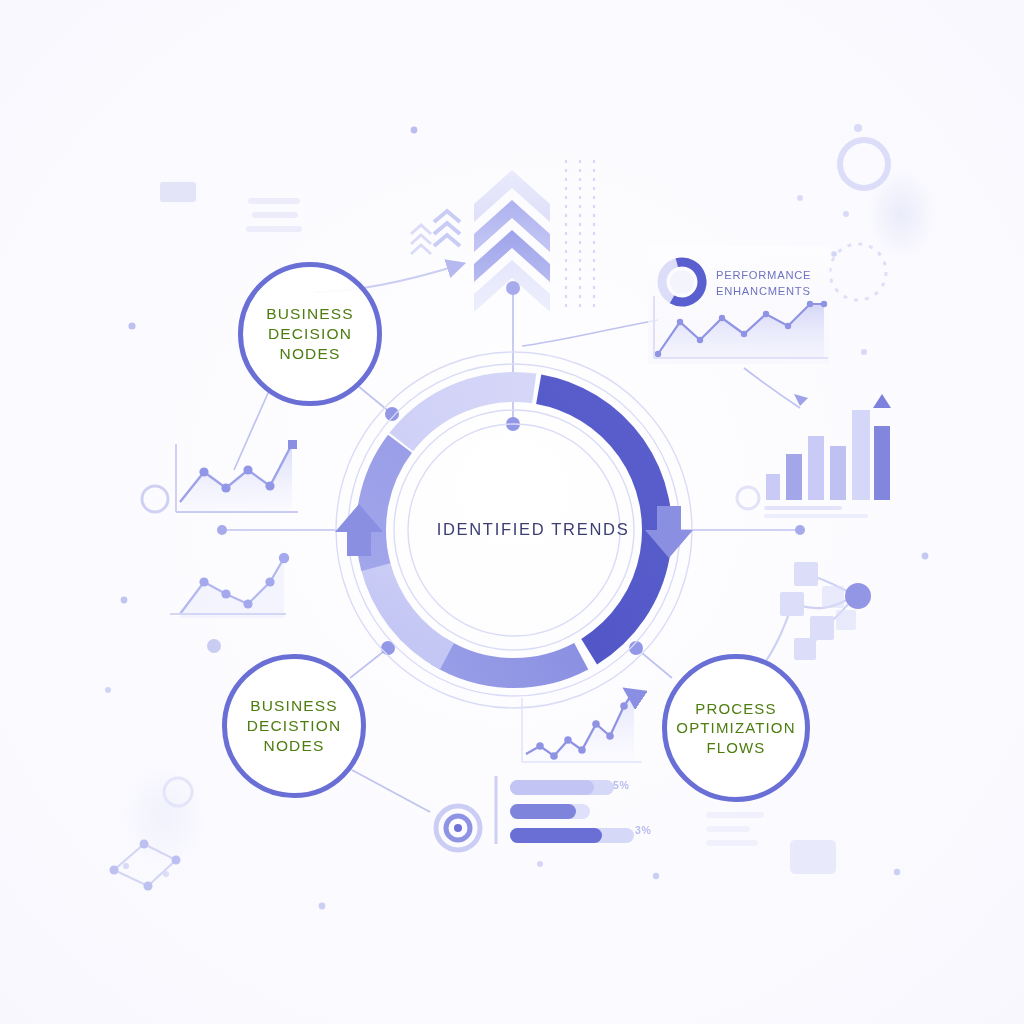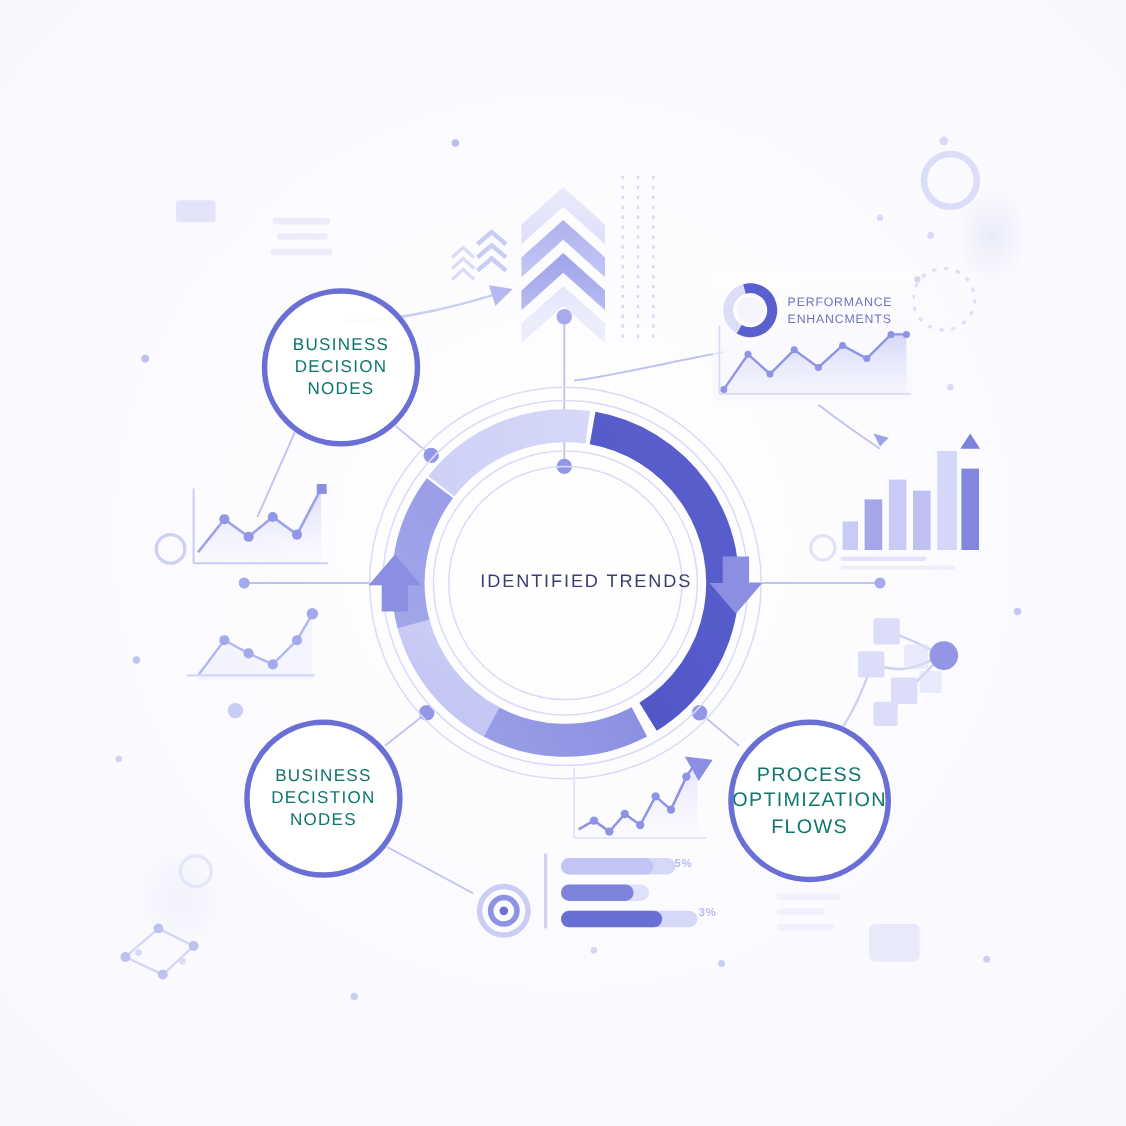--- a/index.html
+++ b/index.html
@@ -16,21 +16,21 @@
 
   
   .nodeCircle{
     position:absolute;border-radius:50%;
     background:rgba(255,255,255,0.92);
     display:flex;align-items:center;justify-content:center;
     text-align:center;
     box-shadow:0 0 0 0 rgba(0,0,0,0);
   }
   .nodeCircle .lbl{
-    color:#0f766e;
+    color:#4d7c0f;
     letter-spacing:1.15px;
     line-height:1.30;
     text-transform:uppercase;
     font-size:15.5px;
     padding:0 10px;
     white-space:pre-line;
   }
   .ringBorder{position:absolute;inset:0;border-radius:50%;}
 
   
@@ -307,21 +307,21 @@
 
   <div class="nodeCircle" style="left:222px;top:654px;width:144px;height:144px;">
     <div class="ringBorder" style="border:5px solid #6a6fd6;"></div>
     <div class="lbl">BUSINESS
 DECISTION
 NODES</div>
   </div>
 
   <div class="nodeCircle" style="left:662px;top:654px;width:148px;height:148px;">
     <div class="ringBorder" style="border:5px solid #6a6fd6;"></div>
-    <div class="lbl" style="font-size:18px;">PROCESS
+    <div class="lbl" style="font-size:15px;">PROCESS
 OPTIMIZATION
 FLOWS</div>
   </div>
 
   <div class="abs" id="perfCard">
     <div class="card-bg"></div>
     <svg class="abs" style="left:6px;top:8px;" width="56" height="56">
       <circle cx="28" cy="28" r="20" fill="none" stroke="#dcddf8" stroke-width="9"></circle>
       <circle cx="28" cy="28" r="20" fill="none" stroke="#5a5fd0" stroke-width="9" stroke-dasharray="78 126" transform="rotate(-105 28 28)"></circle>
       <circle cx="28" cy="28" r="12" fill="#f4f4fd"></circle>

